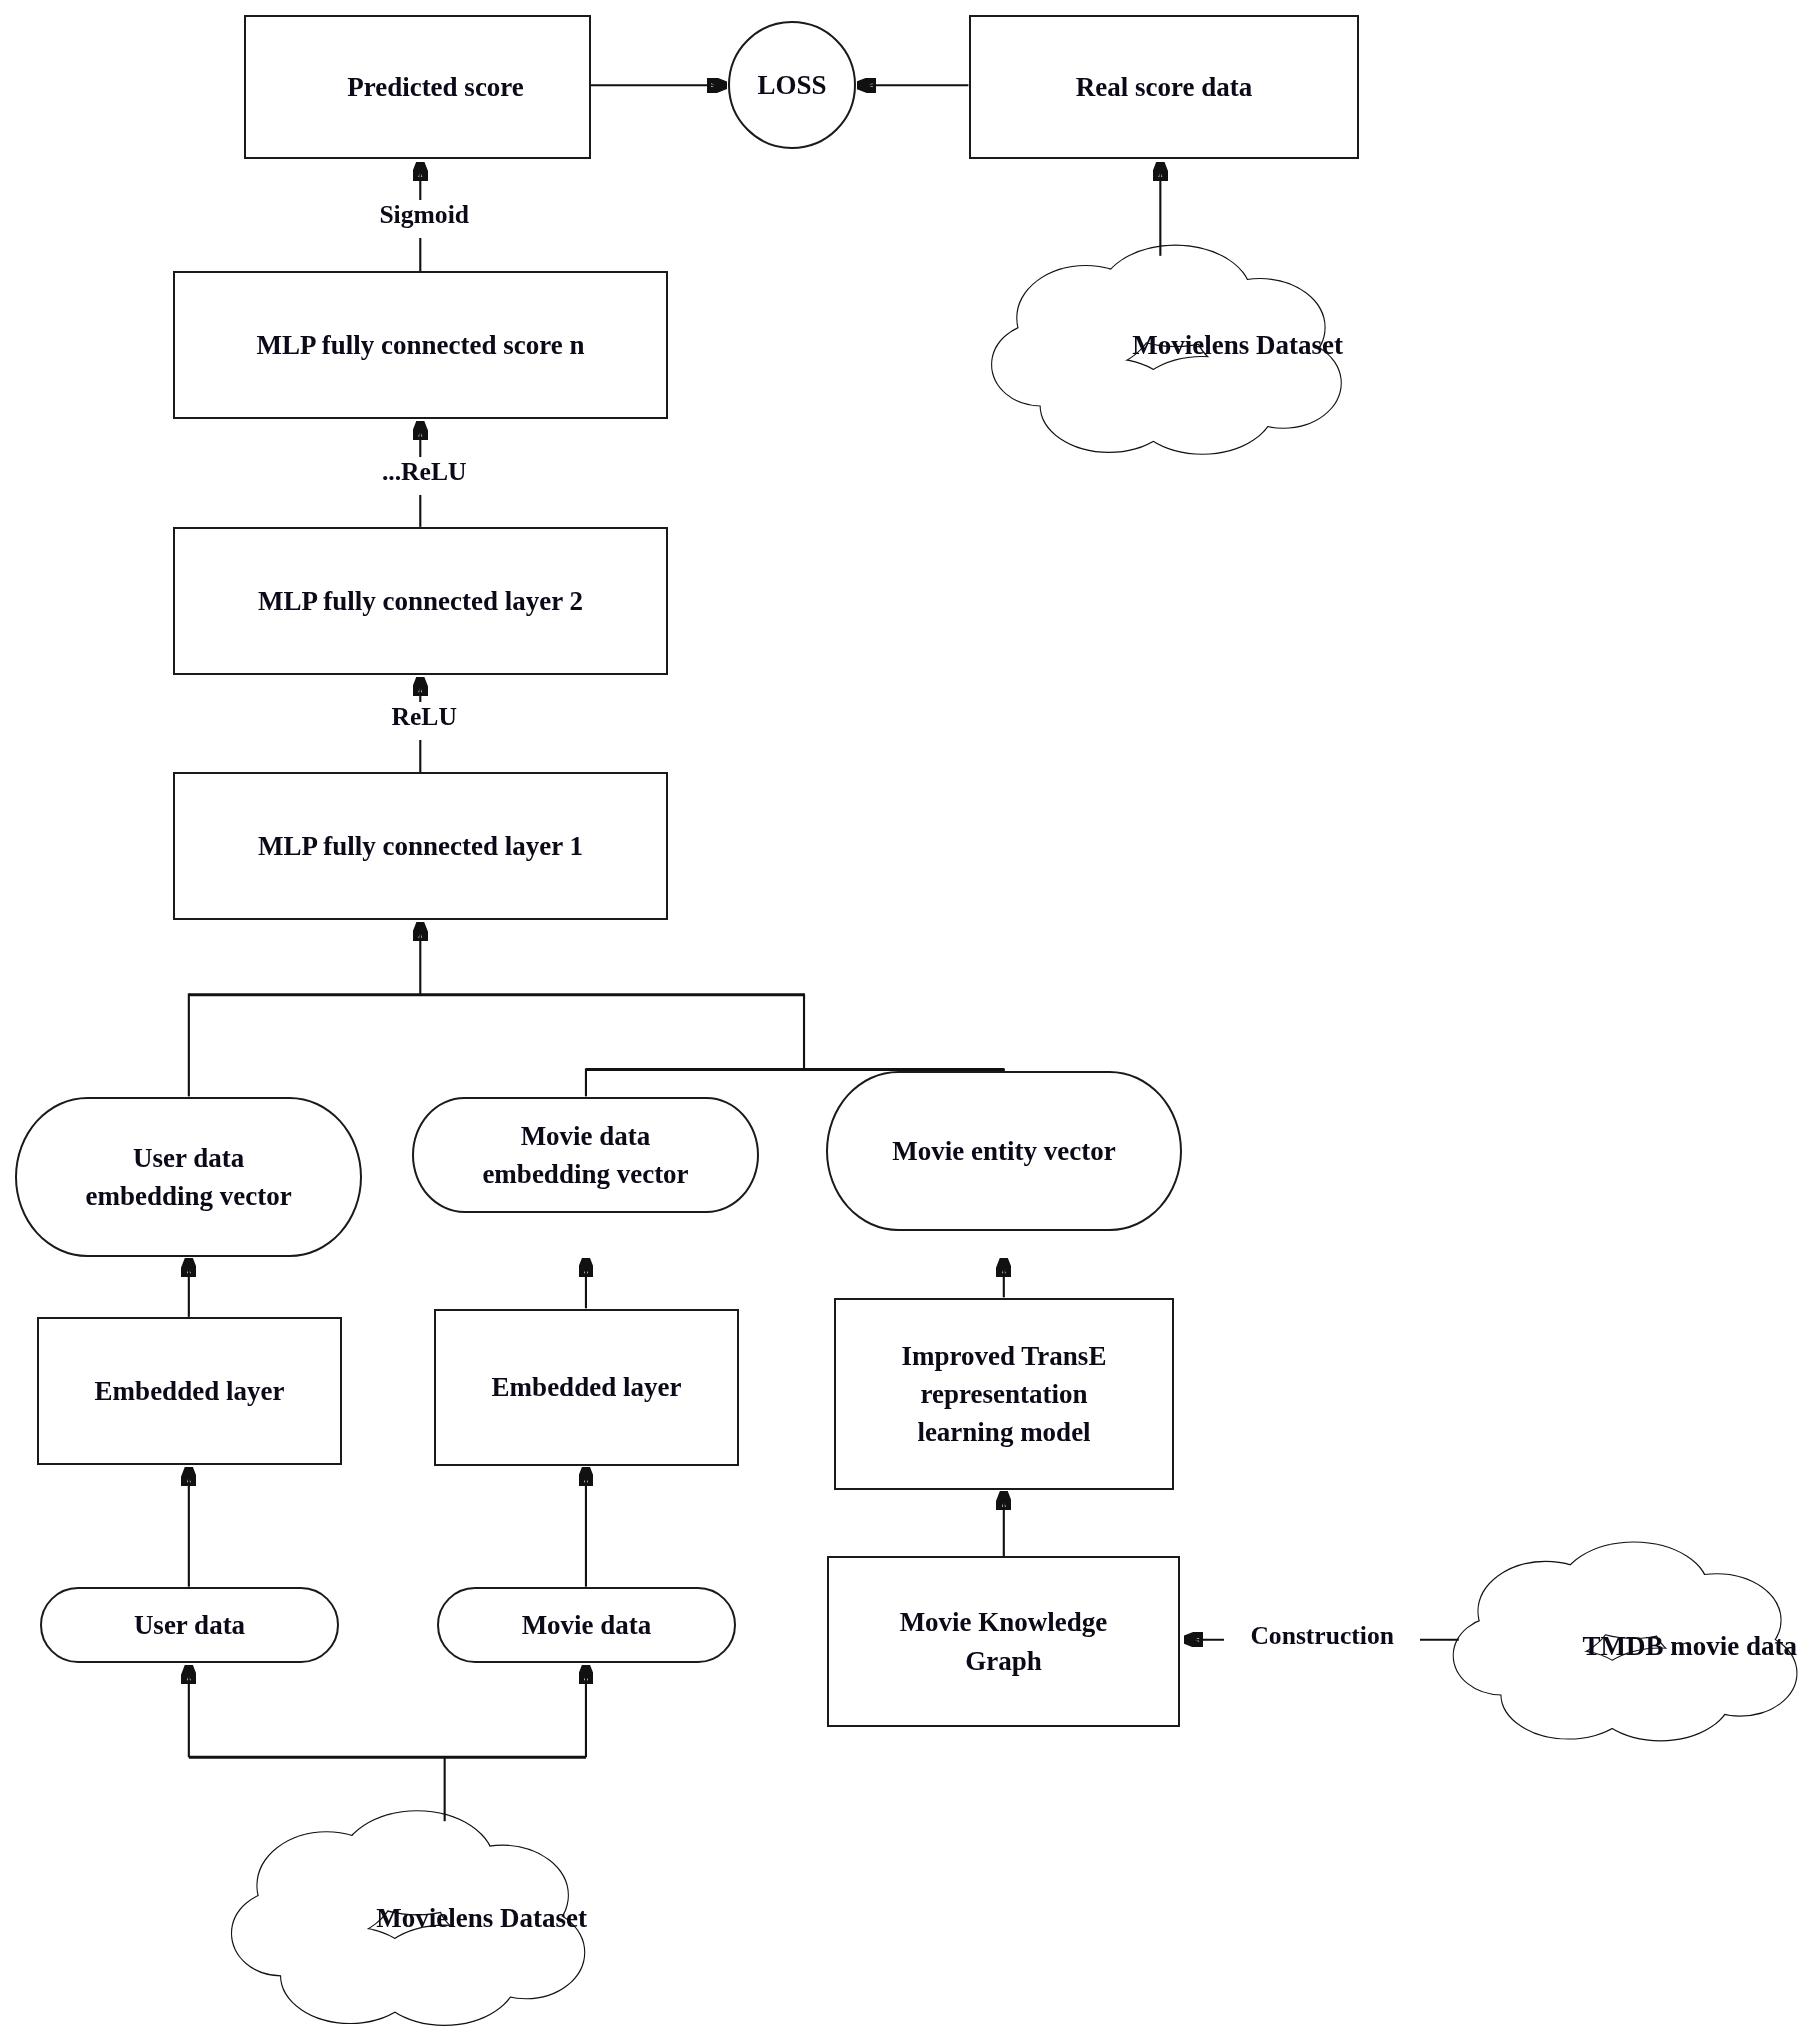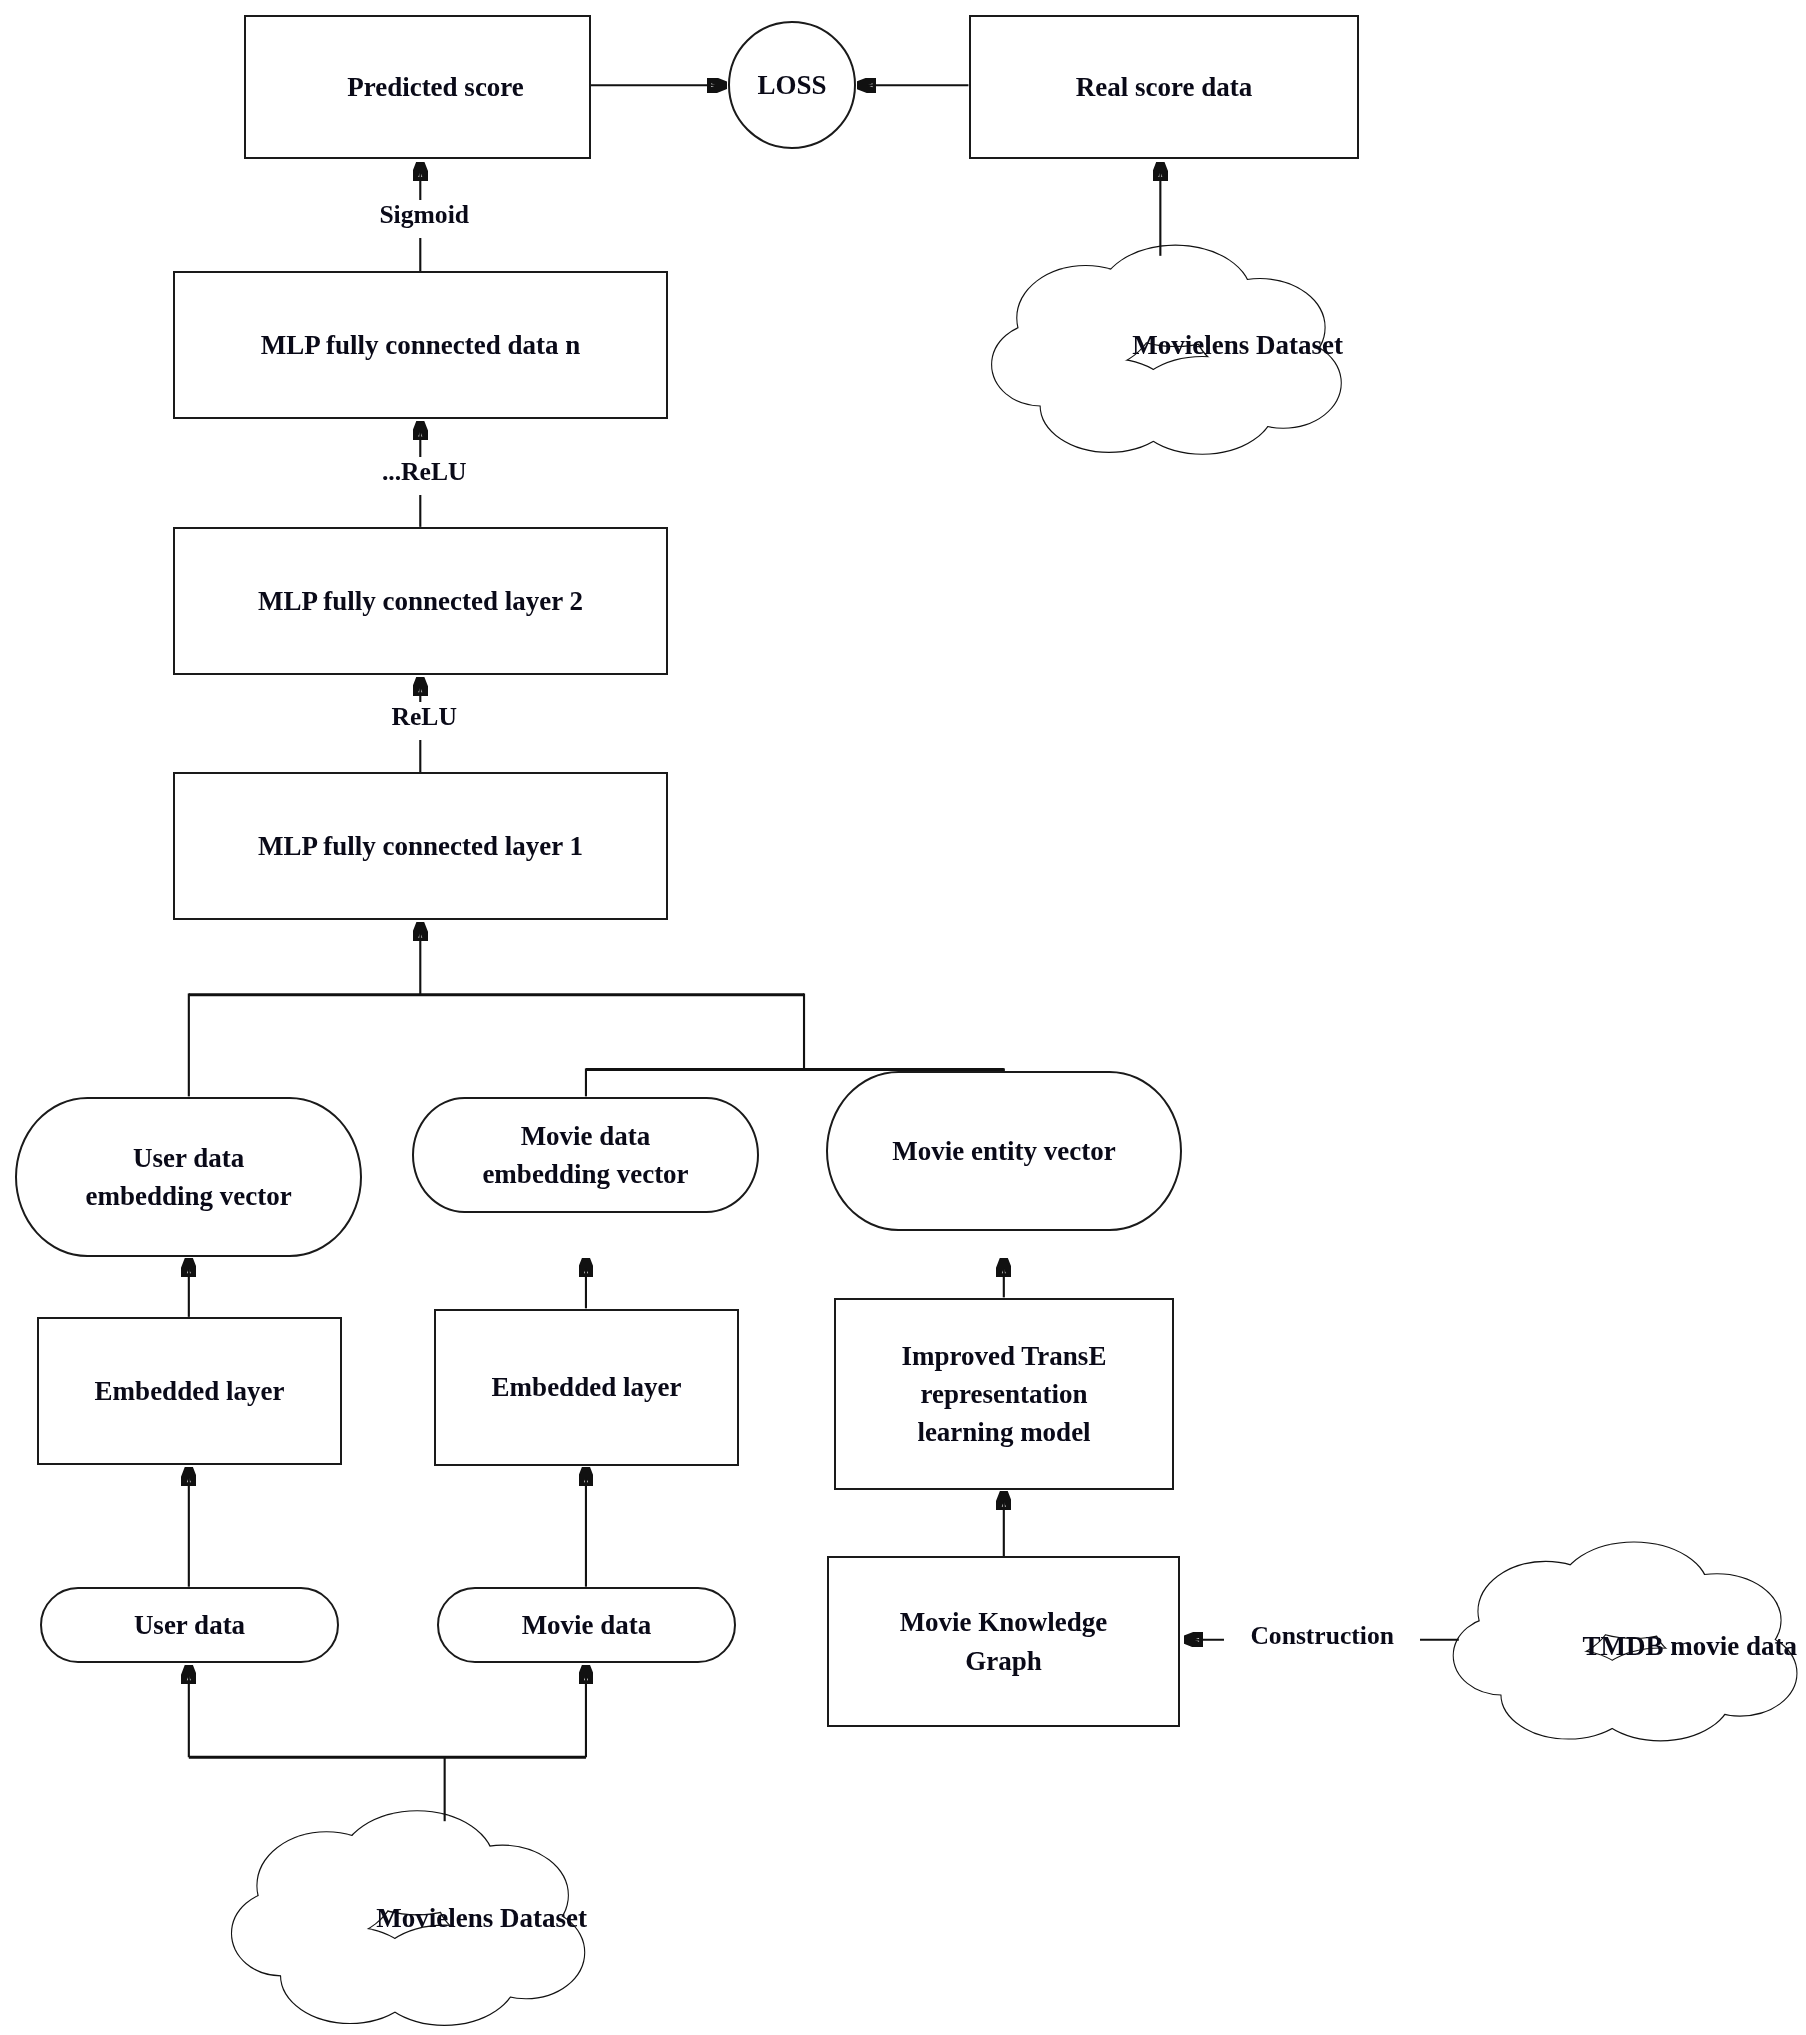--- a/index.html
+++ b/index.html
@@ -122,21 +122,21 @@
     <span class="lbl">Predicted score</span>
   </div>
   <div class="node circle" style="left:728px;top:21.3px;width:128px;height:128px;">
     <span class="lbl">LOSS</span>
   </div>
   <div class="node" style="left:969px;top:15.2px;width:390px;height:144px;">
     <span class="lbl">Real score data</span>
   </div>
 
   <div class="node" style="left:173px;top:271px;width:495px;height:148px;">
-    <span class="lbl">MLP fully connected data n</span>
+    <span class="lbl">MLP fully connected score n</span>
   </div>
   <div class="node" style="left:173px;top:527px;width:495px;height:148px;">
     <span class="lbl">MLP fully connected layer 2</span>
   </div>
   <div class="node" style="left:173px;top:772px;width:495px;height:148px;">
     <span class="lbl">MLP fully connected layer 1</span>
   </div>
 
   <div class="node stadium" style="left:15.2px;top:1097px;width:347px;height:160px;">
     <span class="lbl" style="max-width:225px;">User data embedding vector</span>

